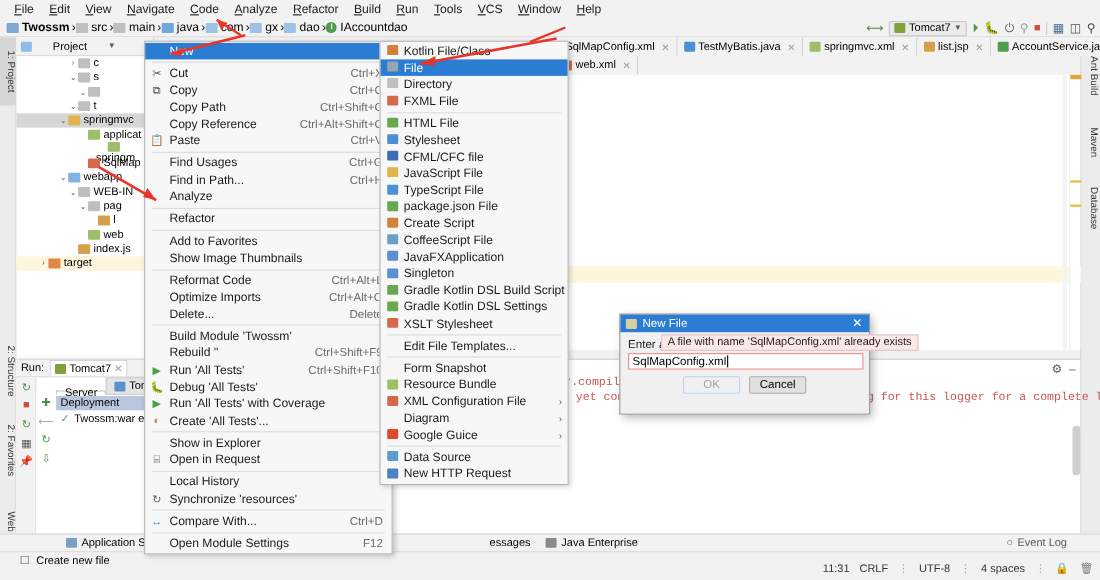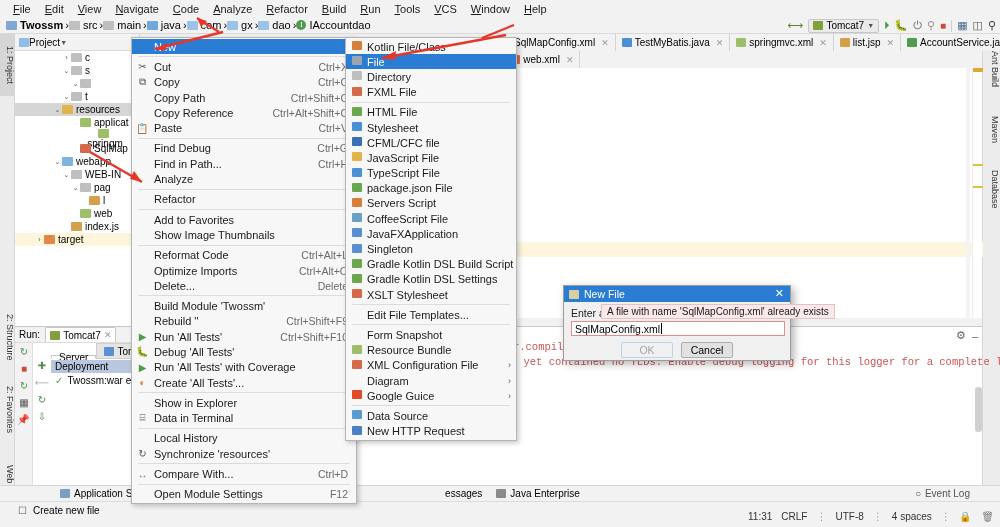--- a/index.html
+++ b/index.html
@@ -32,21 +32,21 @@
   #rtools{position:absolute;right:4px;top:17px;height:17px;display:flex;align-items:center;gap:5px;}
   .runcfg{display:flex;align-items:center;gap:3px;background:#eaeaea;border:1px solid #c7c7c7;border-radius:2px;height:14px;padding:0 4px;font-size:10px;}
 
   
   #lstrip{position:absolute;left:0;top:34px;width:15px;height:477px;background:#ececec;border-right:1px solid #d6d6d6;}
   .vtab{position:absolute;left:0;width:15px;writing-mode:vertical-rl;font-size:9px;color:#333;white-space:nowrap;padding:3px 0;text-align:center;}
   .vtab.sel{background:#d6d6d6;}
 
   
   #projpanel{position:absolute;left:15px;top:34px;width:125px;height:292px;background:#fff;border-right:1px solid #d6d6d6;}
-  #projhdr{height:17px;background:#f2f2f2;border-bottom:1px solid #dcdcdc;display:flex;align-items:center;gap:0;padding-left:4px;font-size:10px;}
+  #projhdr{height:17px;background:#f2f2f2;border-bottom:1px solid #dcdcdc;display:flex;align-items:center;gap:19px;padding-left:4px;font-size:10px;}
   .tree-row{height:13px;display:flex;align-items:center;font-size:10px;white-space:nowrap;padding-left:2px;}
   .tree-row.sel{background:#d6d6d6;}
   .tree-row.tgt{background:#fdf6dd;}
   .chev{width:9px;display:inline-block;color:#555;font-size:7px;text-align:center;}
   .ti{width:11px;height:9px;margin-right:3px;border-radius:1px;display:inline-block;flex:none;}
   .ti.res{background:#e0b44a;}
   .ti.web{background:#7fb3e0;}
   .ti.fold{background:#bfbfbf;}
   .ti.tgt{background:#e0874a;}
   .ti.xml{background:#9dbf6a;}
@@ -104,21 +104,21 @@
   
   #ctx2{position:absolute;left:345px;top:37px;width:172px;background:#f7f7f7;border:1px solid #b5b5b5;box-shadow:2px 2px 5px rgba(0,0,0,.22);z-index:45;padding:1px 0;}
   .c2{height:15.2px;display:flex;align-items:center;font-size:11px;padding-left:21px;position:relative;color:#1a1a1a;white-space:nowrap;}
   .c2.hl{background:#2b7cd3;color:#fff;}
   .c2 .sc{position:absolute;right:6px;color:#6a6a6a;font-size:10px;}
   .c2 .arr{position:absolute;right:5px;font-size:9px;color:#555;}
   .c2 .gi{position:absolute;left:4px;width:13px;height:11px;text-align:center;font-size:9px;line-height:11px;}
   .sq{display:inline-block;width:10px;height:9px;border-radius:1px;}
 
   
-  #dlg{position:absolute;left:563px;top:285px;width:228px;height:76px;background:#f0f0f0;border:1px solid #9c9c9c;box-shadow:3px 3px 8px rgba(0,0,0,.3);z-index:60;}
+  #dlg{position:absolute;left:563px;top:285px;width:228px;height:92px;background:#f0f0f0;border:1px solid #9c9c9c;box-shadow:3px 3px 8px rgba(0,0,0,.3);z-index:60;}
   #dlgtitle{height:16px;background:#2b7cd3;color:#fff;display:flex;align-items:center;gap:5px;padding-left:5px;font-size:10.5px;}
   #dlgtitle .x{position:absolute;right:6px;top:1px;color:#fff;font-size:11px;}
   #dlgbody{padding:5px 7px 0 7px;position:relative;}
   #dlgprompt{font-size:10.5px;color:#222;}
   #nameinput{width:214px;height:15px;border:1px solid #e88a8a;background:#fff;font-size:10.5px;padding:0 3px;display:flex;align-items:center;margin-top:2px;}
   #tooltip{position:absolute;left:601px;top:304px;background:#fbe8e8;border:1px solid #e0c4c4;font-size:10px;padding:1px 5px;z-index:70;white-space:nowrap;color:#1a1a1a;}
   #dlgbtns{display:flex;gap:8px;justify-content:center;margin-top:6px;}
   .dbtn{width:52px;height:16px;border:1px solid #adadad;background:#e1e1e1;font-size:10.5px;display:flex;align-items:center;justify-content:center;border-radius:2px;}
   .dbtn.dis{color:#a5a5a5;border-color:#bcd2ea;background:#f0f0f0;}
 
@@ -241,21 +241,21 @@
         <span></span>
       </div>
       <div class="tree-row" style="padding-left: 47px;">
         <span class="chev">⌄</span>
         <span class="ti fold"></span>
         <span>t</span>
       </div>
       <div class="tree-row sel" style="padding-left: 38px;">
         <span class="chev">⌄</span>
         <span class="ti res"></span>
-        <span>resources</span>
+        <span>springmvc</span>
       </div>
       <div class="tree-row" style="padding-left: 56px;">
         <span class="chev"></span>
         <span class="ti xml"></span>
         <span>applicat</span>
       </div>
       <div class="tree-row" style="padding-left: 56px; flex-direction: column;">
         <span class="chev"></span>
         <span class="ti xml"></span>
         <span>springm</span>
@@ -478,21 +478,21 @@
       <span>Copy Reference</span>
       <span class="sc">Ctrl+Alt+Shift+C</span>
     </div>
     <div class="ci">
       <span class="gi" style="color:#555">📋</span>
       <span>Paste</span>
       <span class="sc">Ctrl+V</span>
     </div>
     <div class="csep"></div>
     <div class="ci">
-      <span>Find Debug</span>
+      <span>Find Usages</span>
       <span class="sc">Ctrl+G</span>
     </div>
     <div class="ci">
       <span>Find in Path...</span>
       <span class="sc">Ctrl+H</span>
     </div>
     <div class="ci">
       <span>Analyze</span>
       <span class="arr">›</span>
     </div>
@@ -546,21 +546,21 @@
     <div class="ci">
       <span class="gi" style="color:#e07a2a">◐</span>
       <span>Create 'All Tests'...</span>
     </div>
     <div class="csep"></div>
     <div class="ci">
       <span>Show in Explorer</span>
     </div>
     <div class="ci">
       <span class="gi" style="color:#555">⌸</span>
-      <span>Data in Terminal</span>
+      <span>Open in Request</span>
     </div>
     <div class="csep"></div>
     <div class="ci">
       <span>Local History</span>
       <span class="arr">›</span>
     </div>
     <div class="ci">
       <span class="gi" style="color:#555">↻</span>
       <span>Synchronize 'resources'</span>
     </div>
@@ -614,21 +614,21 @@
     <div class="c2">
       <span class="gi"><span class="sq" style="background:#4a90d4"></span></span>
       <span>TypeScript File</span>
     </div>
     <div class="c2">
       <span class="gi"><span class="sq" style="background:#6aa84f"></span></span>
       <span>package.json File</span>
     </div>
     <div class="c2">
       <span class="gi"><span class="sq" style="background:#d4803a"></span></span>
-      <span>Servers Script</span>
+      <span>Create Script</span>
     </div>
     <div class="c2">
       <span class="gi"><span class="sq" style="background:#6aa0c4"></span></span>
       <span>CoffeeScript File</span>
     </div>
     <div class="c2">
       <span class="gi"><span class="sq" style="background:#5a8fd0"></span></span>
       <span>JavaFXApplication</span>
     </div>
     <div class="c2">

